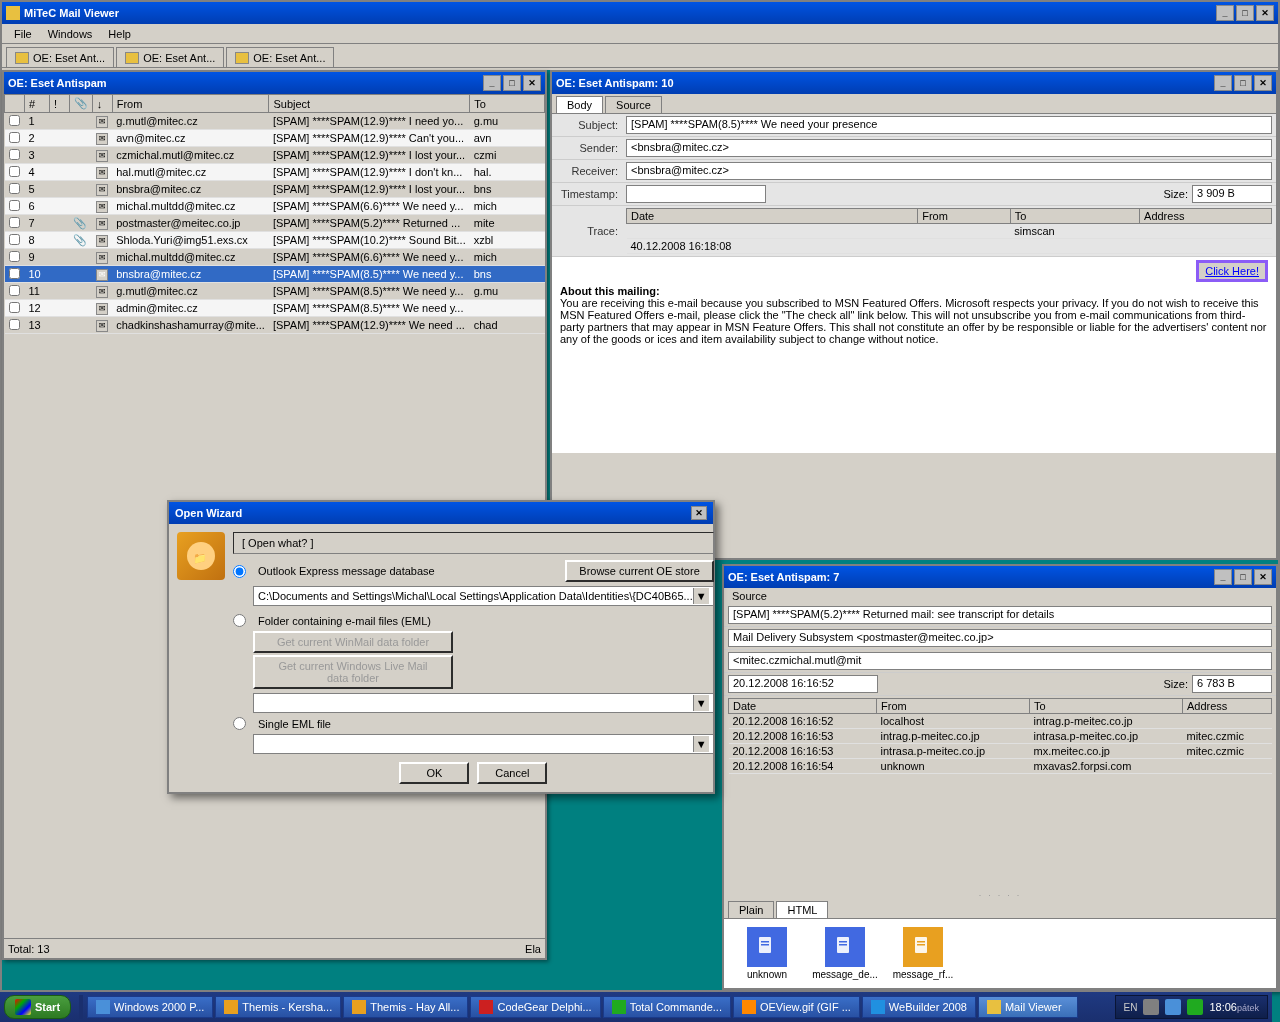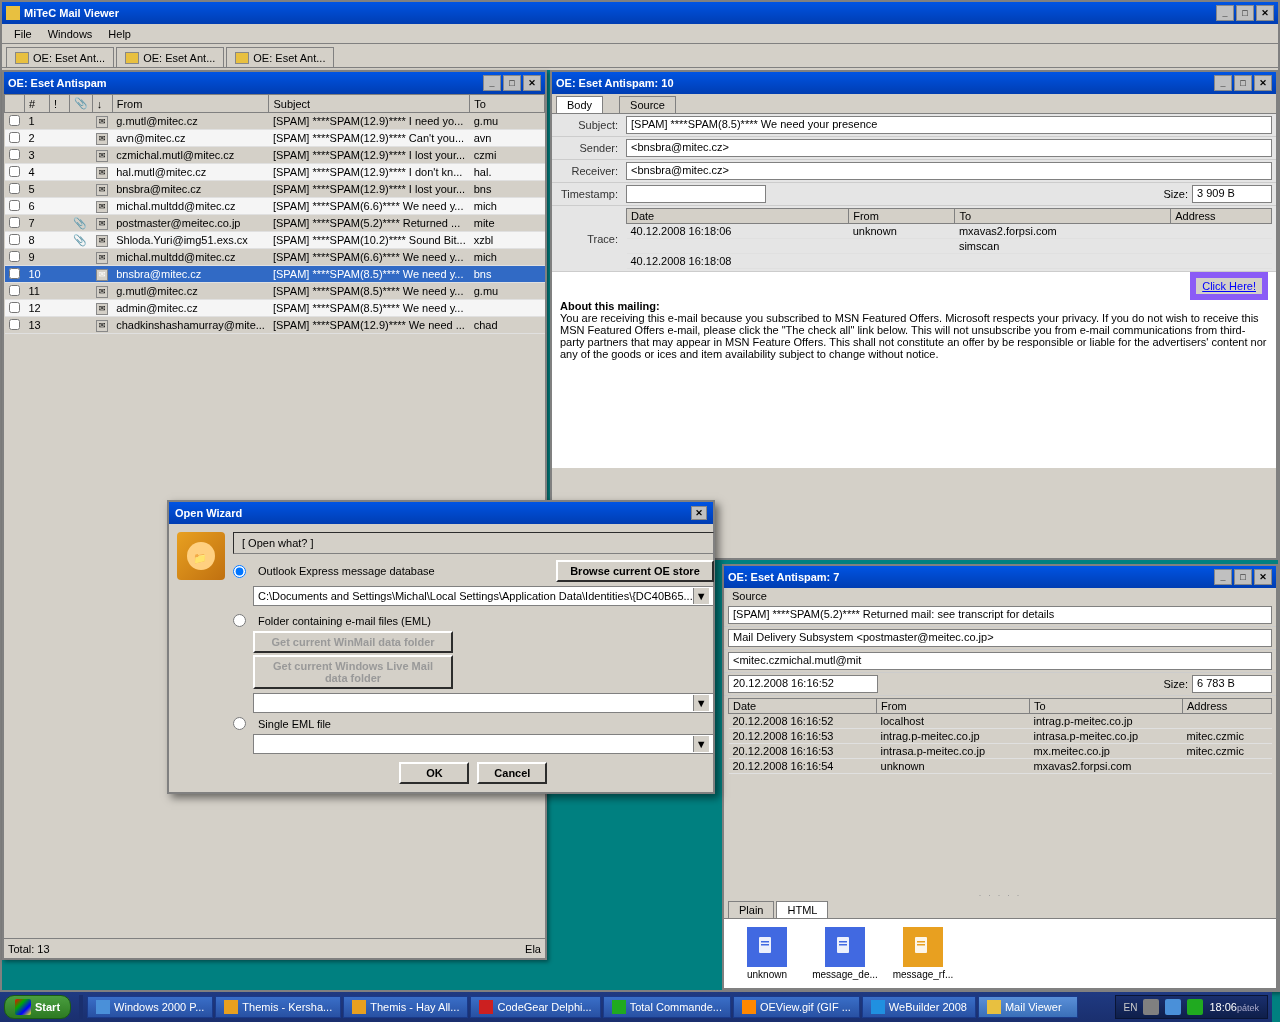--- a/index.html
+++ b/index.html
@@ -99,21 +99,21 @@
       font-size: 11px;
     }
 
     
     .email-viewer { position: absolute; background: #d4d0c8; border: 2px solid #808080; }
     .email-header-row { display: flex; align-items: center; padding: 2px 4px; border-bottom: 1px solid #ccc; }
     .email-header-label { width: 70px; text-align: right; padding-right: 8px; color: #333; }
     .email-header-value { flex: 1; background: white; border: 1px solid #808080; padding: 1px 4px; min-height: 18px; }
 
     
-    .viewer-tabs { display: flex; background: #d4d0c8; border-bottom: 1px solid #808080; padding: 2px 4px 0; gap: 14px; }
+    .viewer-tabs { display: flex; background: #d4d0c8; border-bottom: 1px solid #808080; padding: 2px 4px 0; }
     .viewer-tab {
       padding: 2px 10px;
       border: 1px solid #808080;
       border-bottom: none;
       cursor: pointer;
       margin-right: 2px;
       background: #d4d0c8;
       font-size: 11px;
     }
     .viewer-tab.active { background: white; }
@@ -153,21 +153,20 @@
     .btn {
       background: #d4d0c8;
       border: 2px outset #fff;
       border-right-color: #808080;
       border-bottom-color: #808080;
       padding: 3px 12px;
       cursor: pointer;
       font-size: 11px;
       min-width: 70px;
       text-align: center;
-      font-weight: bold;
     }
     .btn.disabled { color: #999; cursor: default; }
 
     
     .file-props {
       position: absolute;
       background: #d4d0c8;
       border: 2px solid #808080;
     }
     .panel-title {
@@ -526,46 +525,40 @@
               <thead>
                 <tr>
                   <th>Date</th>
                   <th>From</th>
                   <th>To</th>
                   <th>Address</th>
                 </tr>
               </thead>
               <tbody>
                 <tr>
-                  <td>40.12.2008 16:18:06</td>
-                  <td>unknown</td>
-                  <td>mxavas2.forpsi.com</td>
-                  <td></td>
-                </tr>
-                <tr>
                   <td></td>
                   <td></td>
                   <td>simscan</td>
                   <td></td>
                 </tr>
                 <tr>
                   <td>40.12.2008 16:18:08</td>
                   <td></td>
                   <td></td>
                   <td></td>
                 </tr>
               </tbody>
             </table>
           </div>
         </div>
       </div>
 
       <div style="background:white; flex:1; padding:8px; overflow-y:auto; height:calc(100% - 290px); position:relative;">
         <div style="text-align:right; margin-bottom:8px;">
-          <span style="color:#0000ff; text-decoration:underline; cursor:pointer; background:#d4d0c8; padding:2px 6px; border:6px solid #8b5cf6;">Click Here!</span>
+          <span style="color:#0000ff; text-decoration:underline; cursor:pointer; background:#d4d0c8; padding:2px 6px; border:3px solid #8b5cf6;">Click Here!</span>
         </div>
         <div>
           <strong>About this mailing:</strong><br>
           <span>You are receiving this e-mail because you subscribed to MSN Featured Offers. Microsoft respects your privacy. If you do not wish to receive this MSN Featured Offers e-mail, please click the "The check all" link below. This will not unsubscribe you from e-mail communications from third-party partners that may appear in MSN Feature Offers. This shall not constitute an offer by be responsible or liable for the advertisers' content nor any of the goods or ices and item availability subject to change without notice.</span>
         </div>
       </div>
     </div>
 
     <div class="email-viewer" style="position:absolute; left:720px; top:494px; right:0; bottom:0;">
       <div class="title-bar">

